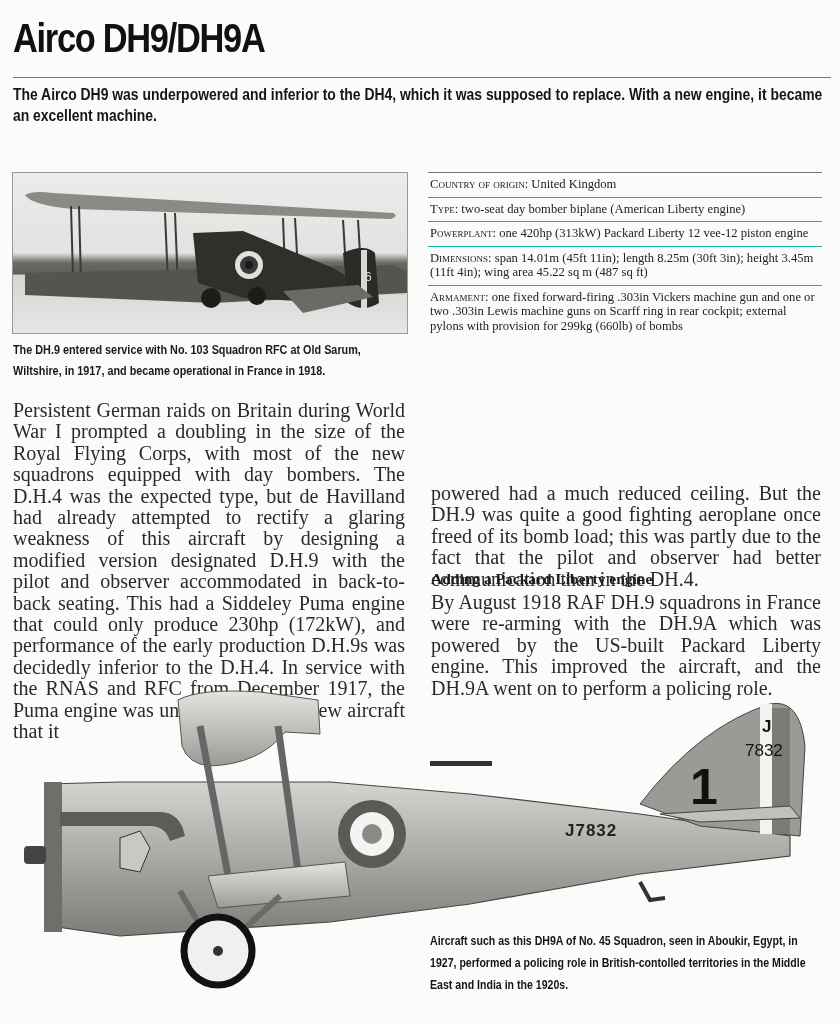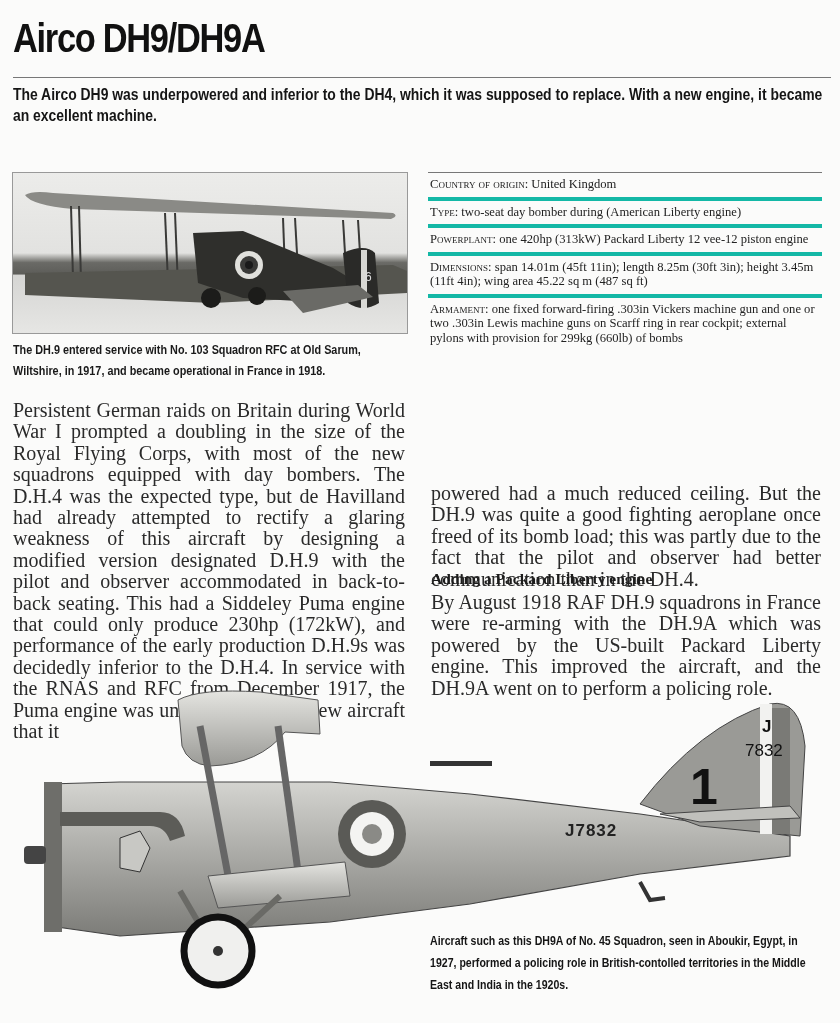--- a/index.html
+++ b/index.html
@@ -37,21 +37,21 @@
     font-size: 12.6px; line-height: 21px; color: #1a1a1a;
     transform: scaleX(0.86); transform-origin: left top; margin: 0;
   }
 
   
   #specs {
     position: absolute; left: 428px; top: 172px; width: 394px;
     border-top: 1px solid #777;
   }
   .spec-row {
-    border-bottom: 4px solid #14b8a6;
+    border-bottom: 1px solid #14b8a6;
     font-family: "Liberation Serif", serif; font-size: 12.6px; line-height: 14.5px;
     color: #222; padding: 4px 2px 5px 2px;
   }
   .spec-label { font-variant: small-caps; }
   .spec-row:last-child { border-bottom: none; }
 
   
   .col {
     position: absolute; font-family: "Liberation Serif", serif;
     font-size: 20px; line-height: 21.4px; color: #2a2a2a; text-align: justify;
@@ -112,21 +112,21 @@
     <path d="M270,118 L345,112 L360,124 L290,140 Z" fill="#6a6a66"></path>
 
     <circle cx="198" cy="125" r="10" fill="#1c1c1a"></circle>
     <circle cx="244" cy="123" r="9" fill="#1c1c1a"></circle>
   </svg>
 </div>
 <p id="photo-caption">The DH.9 entered service with No. 103 Squadron RFC at Old Sarum, Wiltshire, in 1917, and became operational in France in 1918.</p>
 
 <div id="specs">
   <div class="spec-row"><span class="spec-label">Country of origin</span>: <span>United Kingdom</span></div>
-  <div class="spec-row"><span class="spec-label">Type</span>: <span>two-seat day bomber during (American Liberty engine)</span></div>
+  <div class="spec-row"><span class="spec-label">Type</span>: <span>two-seat day bomber biplane (American Liberty engine)</span></div>
   <div class="spec-row"><span class="spec-label">Powerplant</span>: <span>one 420hp (313kW) Packard Liberty 12 vee-12 piston engine</span></div>
   <div class="spec-row"><span class="spec-label">Dimensions</span>: <span>span 14.01m (45ft 11in); length 8.25m (30ft 3in); height 3.45m (11ft 4in); wing area 45.22 sq m (487 sq ft)</span></div>
   <div class="spec-row"><span class="spec-label">Armament</span>: <span>one fixed forward-firing .303in Vickers machine gun and one or two .303in Lewis machine guns on Scarff ring in rear cockpit; external pylons with provision for 299kg (660lb) of bombs</span></div>
 </div>
 
 <p id="col-left" class="col">Persistent German raids on Britain during World War I prompted a doubling in the size of the Royal Flying Corps, with most of the new squadrons equipped with day bombers. The D.H.4 was the expected type, but de Havilland had already attempted to rectify a glaring weakness of this aircraft by designing a modified version designated D.H.9 with the pilot and observer accommodated in back-to-back seating. This had a Siddeley Puma engine that could only produce 230hp (172kW), and performance of the early production D.H.9s was decidedly inferior to the D.H.4. In service with the RNAS and RFC from December 1917, the Puma engine was unreliable and the new aircraft that it</p>
 <p id="col-right-1" class="col">powered had a much reduced ceiling. But the DH.9 was quite a good fighting aeroplane once freed of its bomb load; this was partly due to the fact that the pilot and observer had better communication than in the DH.4.</p>
 <h2 id="sub-heading">Adding a Packard Liberty engine</h2>
 <p id="col-right-2" class="col">By August 1918 RAF DH.9 squadrons in France were re-arming with the DH.9A which was powered by the US-built Packard Liberty engine. This improved the aircraft, and the DH.9A went on to perform a policing role.</p>
 

